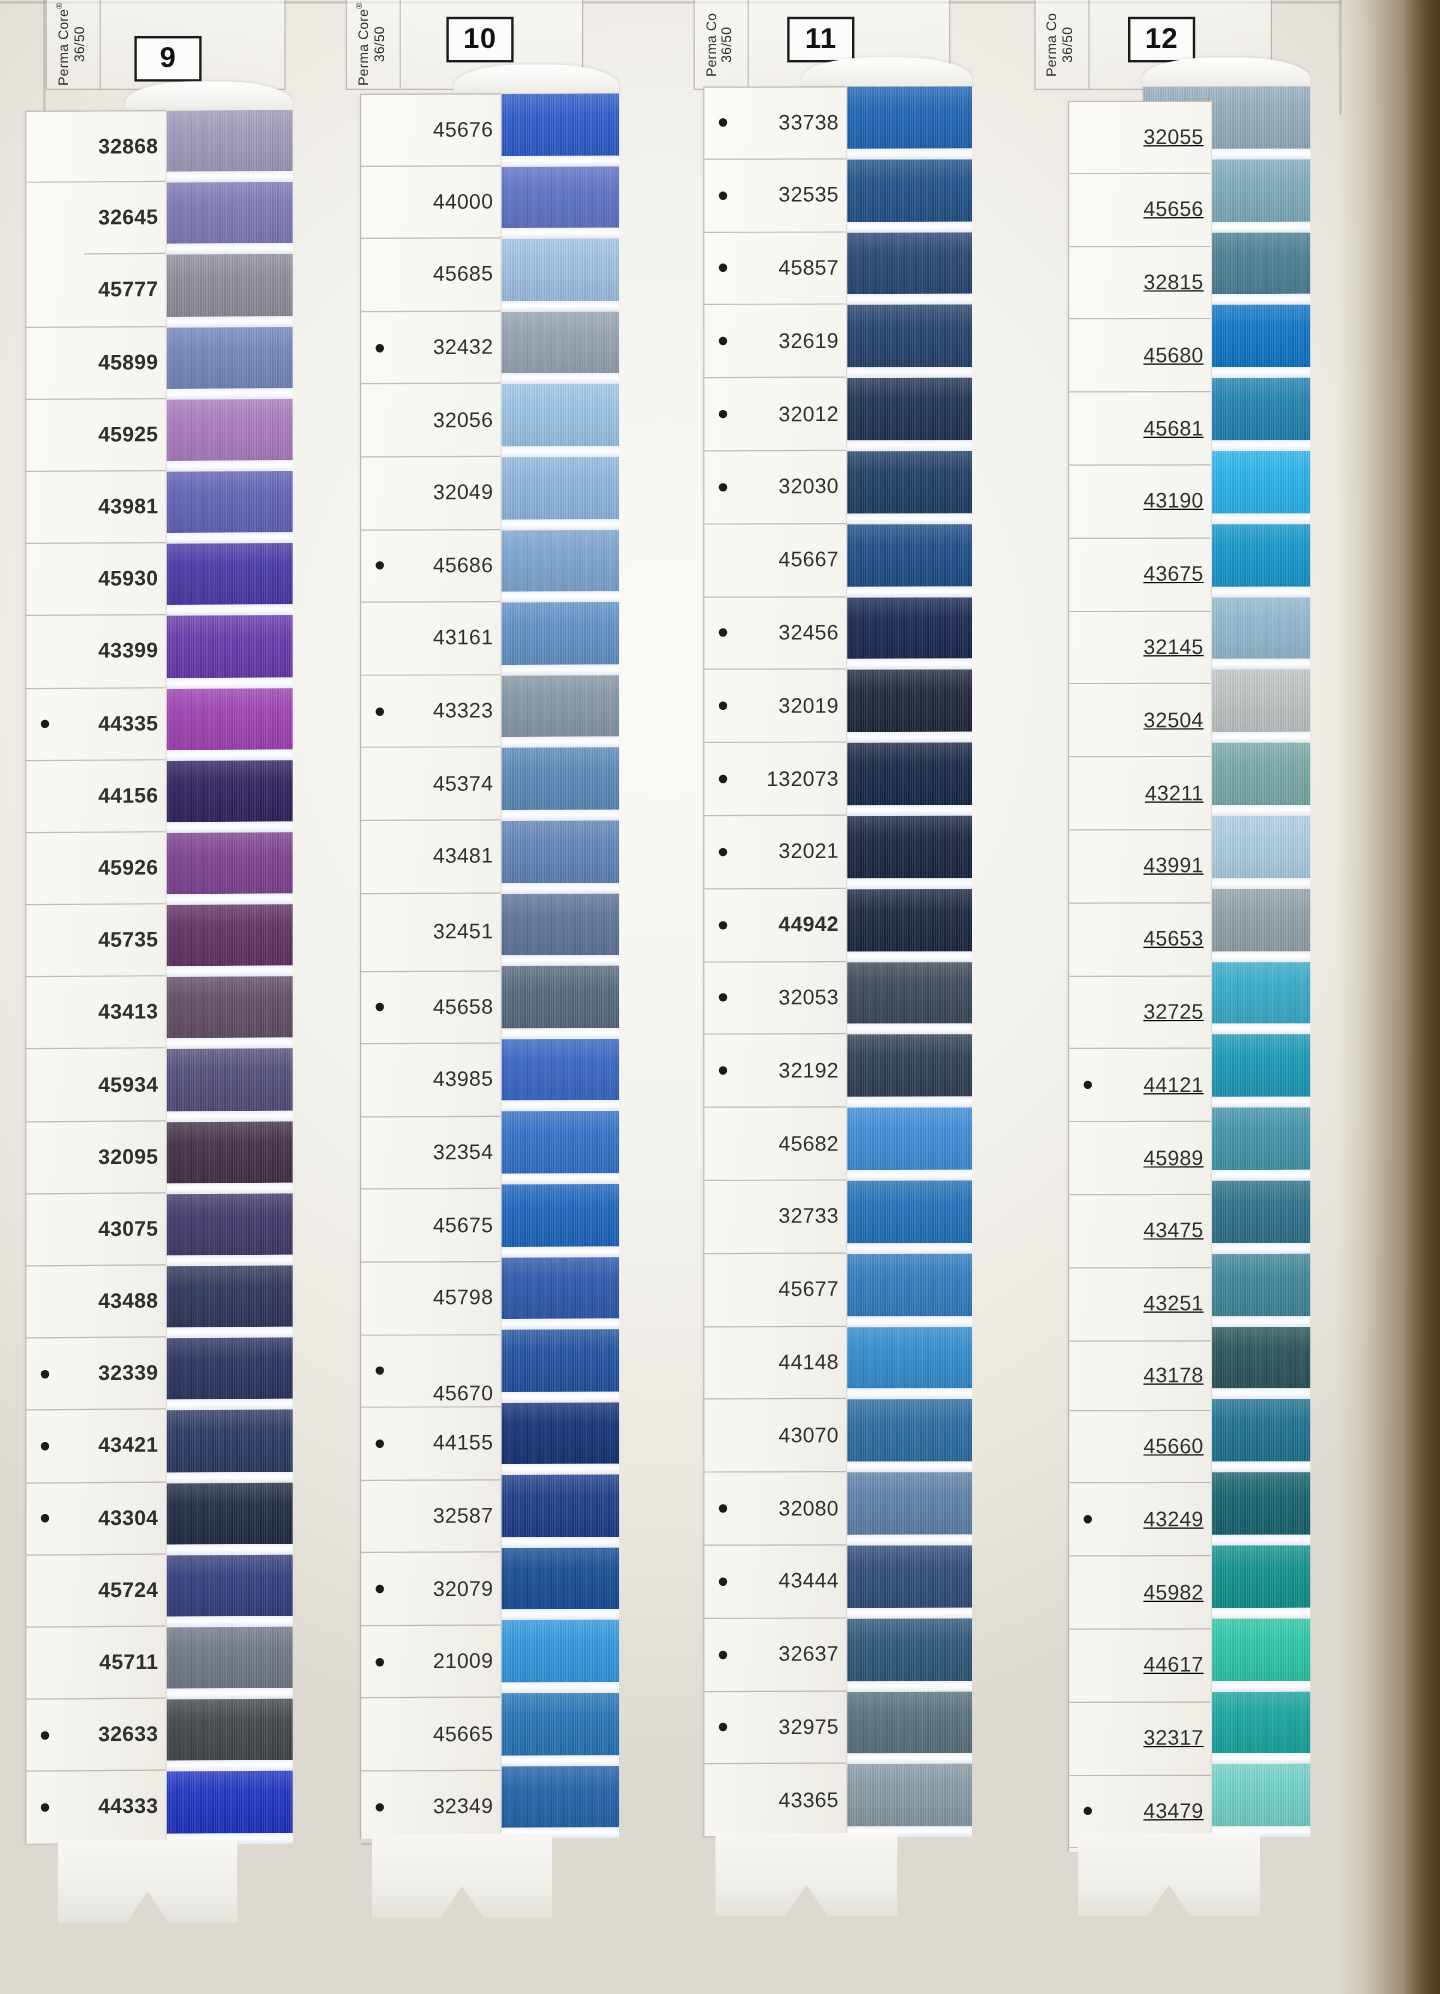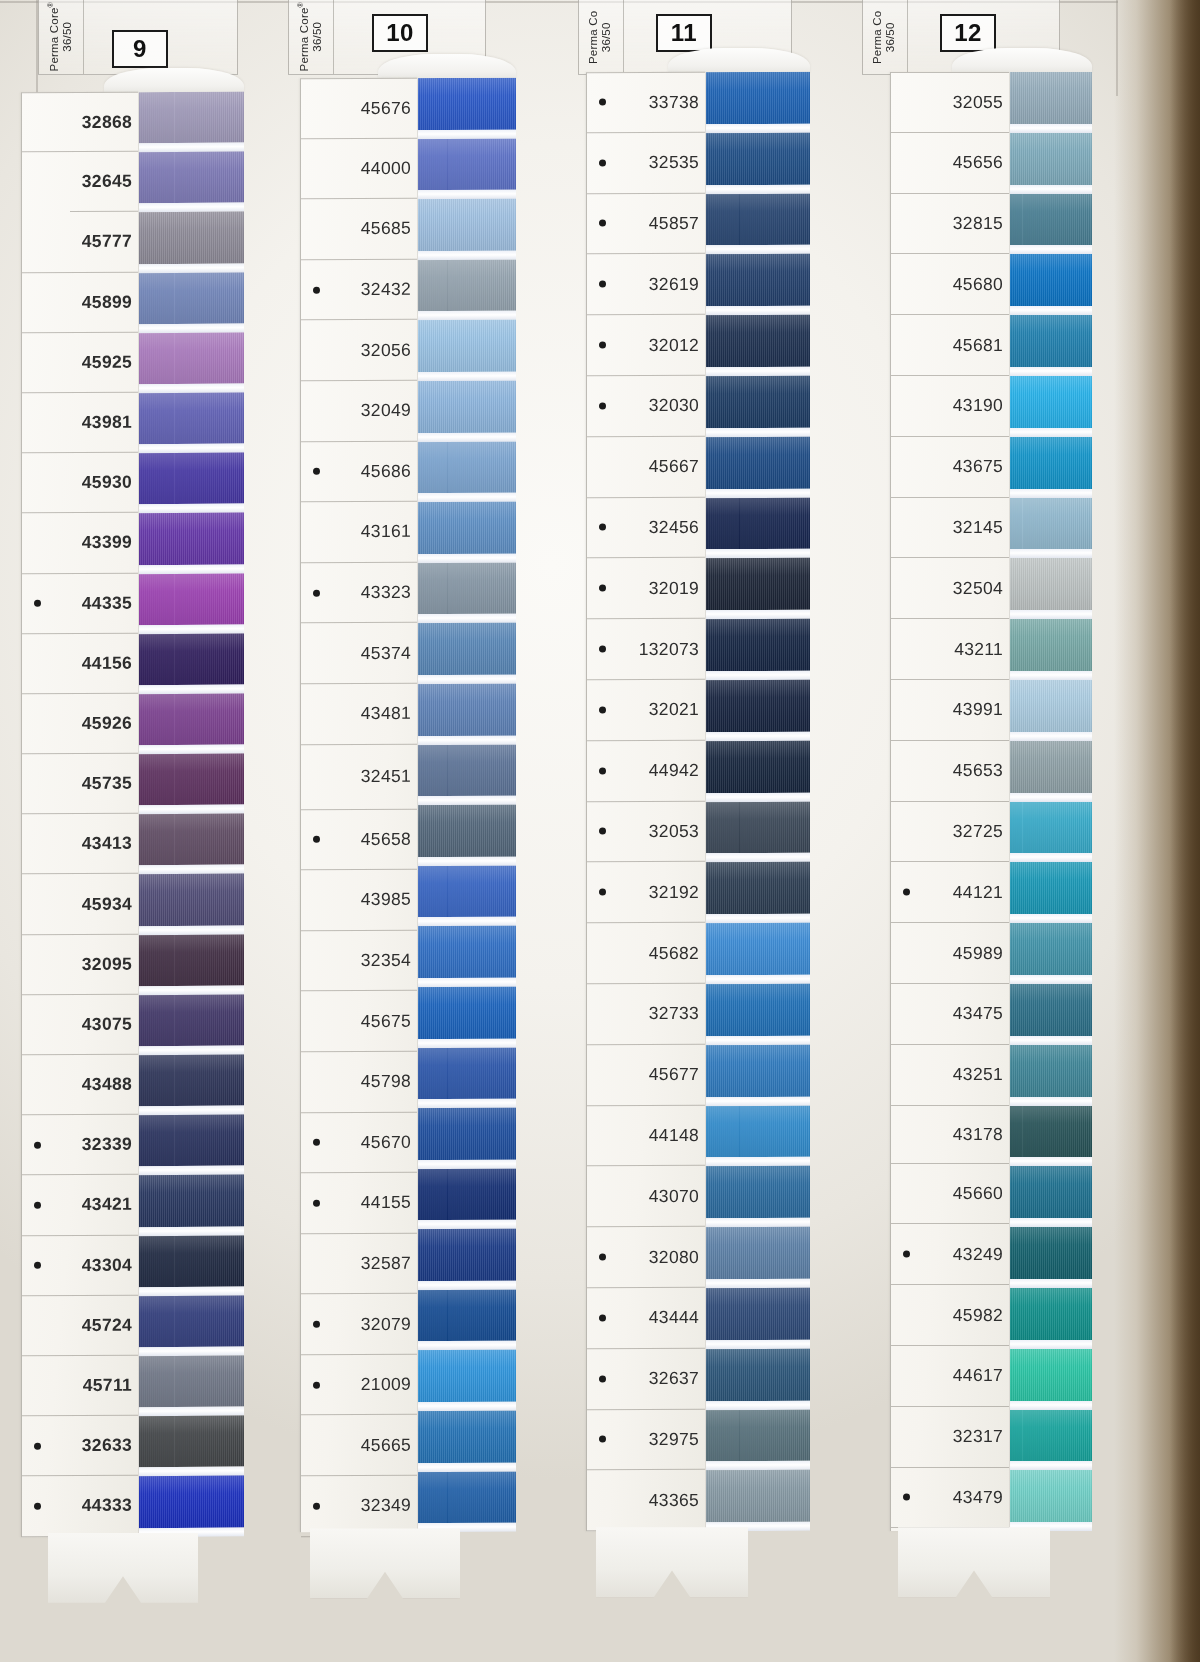--- a/index.html
+++ b/index.html
@@ -543,21 +543,21 @@
         </div>
         <div class="label-row" style="height: 60.6px;">
           <span class="row-code">32354</span>
         </div>
         <div class="label-row" style="height: 60.6px;">
           <span class="row-code">45675</span>
         </div>
         <div class="label-row" style="height: 60.6px;">
           <span class="row-code">45798</span>
         </div>
-        <div class="label-row" style="height: 60.6px;">
+        <div class="label-row" style="height: 60.6px; align-items: flex-end;">
           <span class="row-dot"></span>
           <span class="row-code">45670</span>
         </div>
         <div class="label-row" style="height: 60.6px;">
           <span class="row-dot"></span>
           <span class="row-code">44155</span>
         </div>
         <div class="label-row" style="height: 60.6px;">
           <span class="row-code">32587</span>
         </div>
@@ -725,21 +725,21 @@
           <span class="row-code">32019</span>
         </div>
         <div class="label-row" style="height: 60.8px;">
           <span class="row-dot"></span>
           <span class="row-code">132073</span>
         </div>
         <div class="label-row" style="height: 60.8px;">
           <span class="row-dot"></span>
           <span class="row-code">32021</span>
         </div>
-        <div class="label-row" style="height: 60.8px;">
+        <div class="label-row" style="height: 60.8px; font-weight: bold;">
           <span class="row-dot"></span>
           <span class="row-code">44942</span>
         </div>
         <div class="label-row" style="height: 60.8px;">
           <span class="row-dot"></span>
           <span class="row-code">32053</span>
         </div>
         <div class="label-row" style="height: 60.8px;">
           <span class="row-dot"></span>
           <span class="row-code">32192</span>
@@ -883,21 +883,21 @@
         </div>
         <div class="swatch" style="height: 60.8px;">
           <div class="band" style="background: rgb(21, 163, 156);"></div>
           <div class="gap"></div>
         </div>
         <div class="swatch" style="height: 60.8px;">
           <div class="band" style="background: rgb(111, 207, 198);"></div>
           <div class="gap"></div>
         </div>
       </div>
-      <div class="label-strip" style="left: 890px; width: 118px; top: 72px; height: 1459.2px; transform: skewY(-0.1deg);">
+      <div class="label-strip" style="left: 890px; width: 118px; top: 84px; height: 1459.2px; transform: skewY(-0.1deg); text-decoration: underline;">
         <div class="label-row" style="height: 60.8px;">
           <span class="row-code">32055</span>
         </div>
         <div class="label-row" style="height: 60.8px;">
           <span class="row-code">45656</span>
         </div>
         <div class="label-row" style="height: 60.8px;">
           <span class="row-code">32815</span>
         </div>
         <div class="label-row" style="height: 60.8px;">

